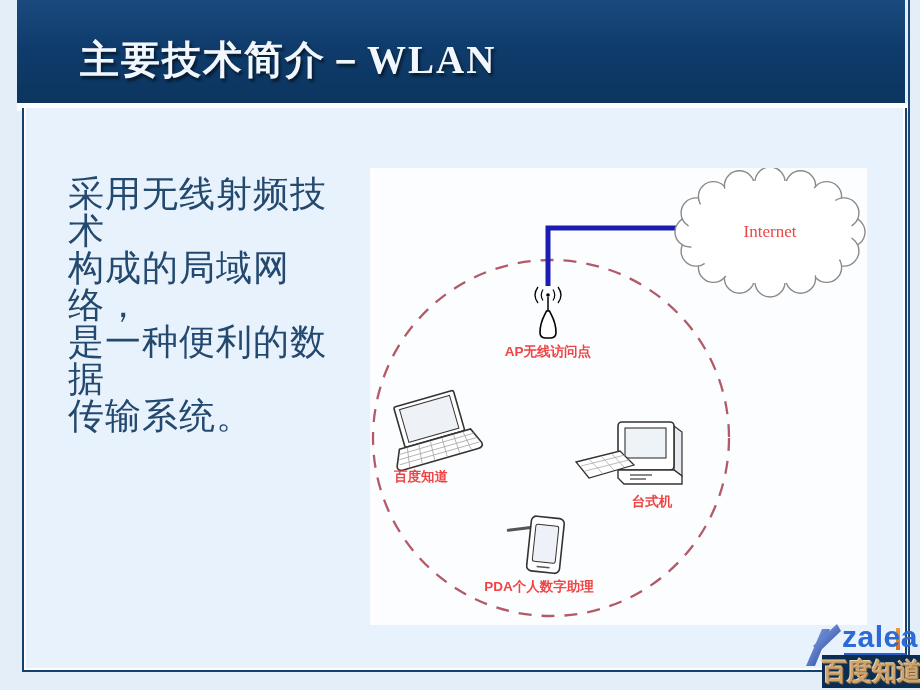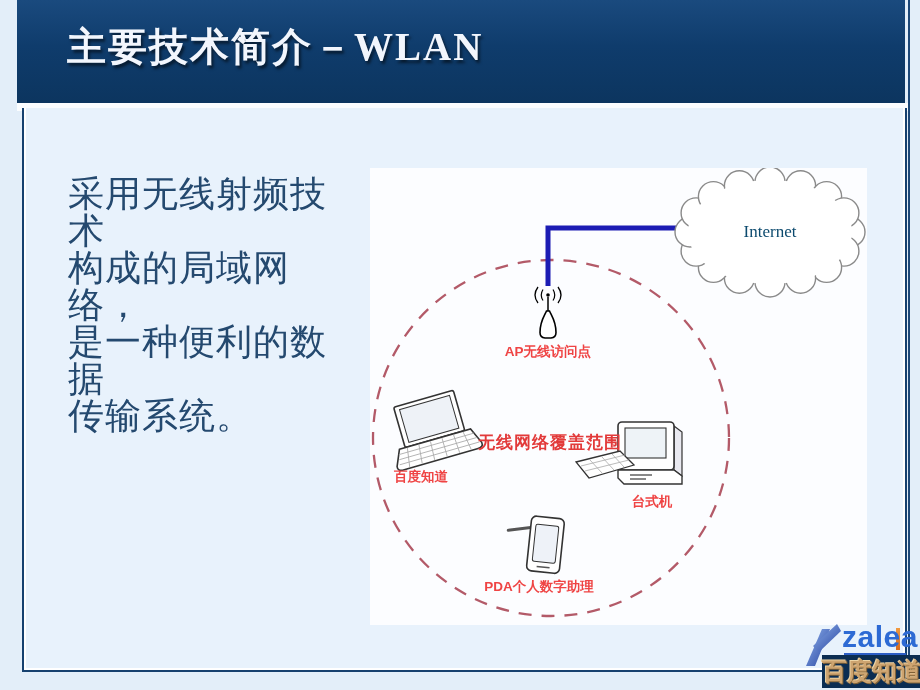--- a/index.html
+++ b/index.html
@@ -6,21 +6,21 @@
   body{
     width:920px;height:690px;position:relative;overflow:hidden;
     background:#e3eef9;
     font-family:"Liberation Sans",sans-serif;
   }
   .title-bar{
     position:absolute;left:17px;top:0;width:888px;height:103px;
     background:linear-gradient(180deg,#1a4a7e 0%,#0f3c6c 45%,#0c355f 100%);
   }
   .title-bar h1{
-    margin:4px;padding:16px 0 0 46px;
+    margin:17px;padding:16px 0 0 46px;
     font-family:"Liberation Serif",serif;font-weight:600;font-size:39px;
     color:#f2f6fd;letter-spacing:2px;
     text-shadow:2px 3px 3px rgba(0,0,0,0.55);
   }
   .title-underline{
     position:absolute;left:17px;top:103px;width:891px;height:8px;background:#fbfdff;
   }
   .content-frame{
     position:absolute;left:22px;top:108px;width:881px;height:562px;
     border:2px solid #16416f;border-top:none;
@@ -39,21 +39,21 @@
     position:absolute;left:370px;top:168px;width:497px;height:457px;
     background:#fcfdff;
   }
   .diagram-panel svg{position:absolute;left:0;top:0;}
   .diag-label{
     position:absolute;transform:translate(-50%,-50%);
     font:700 13.5px "Liberation Sans",sans-serif;color:#ef4444;white-space:nowrap;
   }
   .internet-label{
     position:absolute;transform:translate(-50%,-50%);
-    font:400 17px "Liberation Serif",serif;color:#0c4a6e;white-space:nowrap;
+    font:400 17px "Liberation Serif",serif;color:#ef4444;white-space:nowrap;
   }
   .coverage-label{
     position:absolute;transform:translate(-50%,-50%);
     font:700 17px "Liberation Sans",sans-serif;color:#e23a3a;
     letter-spacing:1px;white-space:nowrap;
   }
   .logo{
     position:absolute;left:800px;top:616px;width:110px;height:50px;z-index:5;text-decoration:underline;
   }
   .logo-mark{position:absolute;left:6px;top:6px;}
@@ -181,21 +181,20 @@
         <rect x="21" y="8" width="23" height="37" rx="2" fill="#eef2f8" stroke="#333" stroke-width="1"></rect>
         <line x1="26" y1="50" x2="39" y2="50" stroke="#555" stroke-width="1.6"></line>
       </g>
     </svg>
 
     <div class="internet-label" style="left:400px;top:64px">Internet</div>
     <div class="diag-label" style="left:178px;top:184px">AP无线访问点</div>
     <div class="diag-label" style="left:51px;top:309px">百度知道</div>
     <div class="diag-label" style="left:282px;top:334px">台式机</div>
     <div class="diag-label" style="left:169px;top:419px">PDA个人数字助理</div>
-    <div class="coverage-label" style="left:180px;top:274px">无线网络覆盖范围</div>
   </div>
 
   <div class="logo">
     <svg class="logo-mark" width="36" height="44" viewBox="0 0 36 44">
       <defs>
         <linearGradient id="lg" x1="0" y1="0" x2="1" y2="1">
           <stop offset="0" stop-color="#8fb2ee"></stop>
           <stop offset="1" stop-color="#27449f"></stop>
         </linearGradient>
       </defs>

